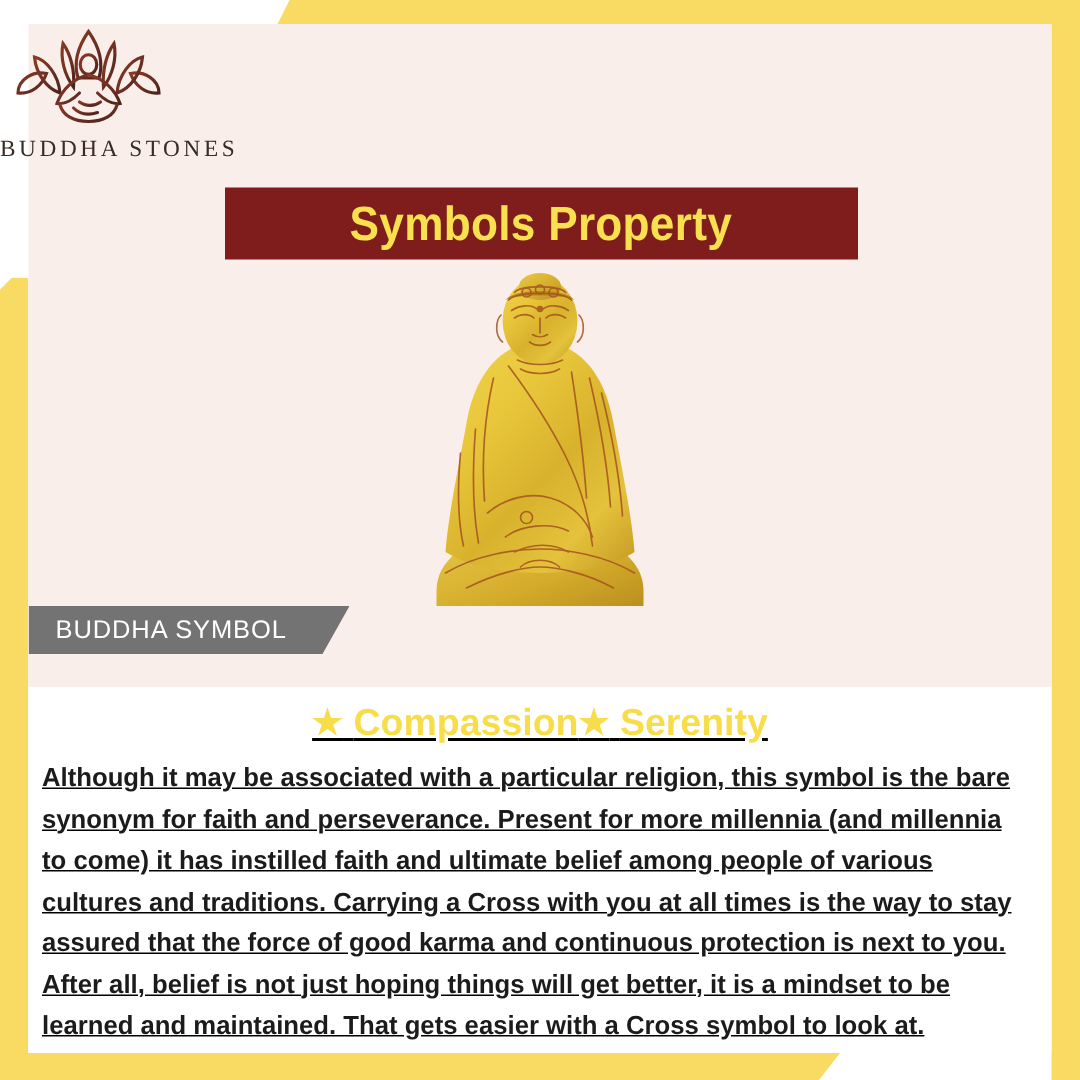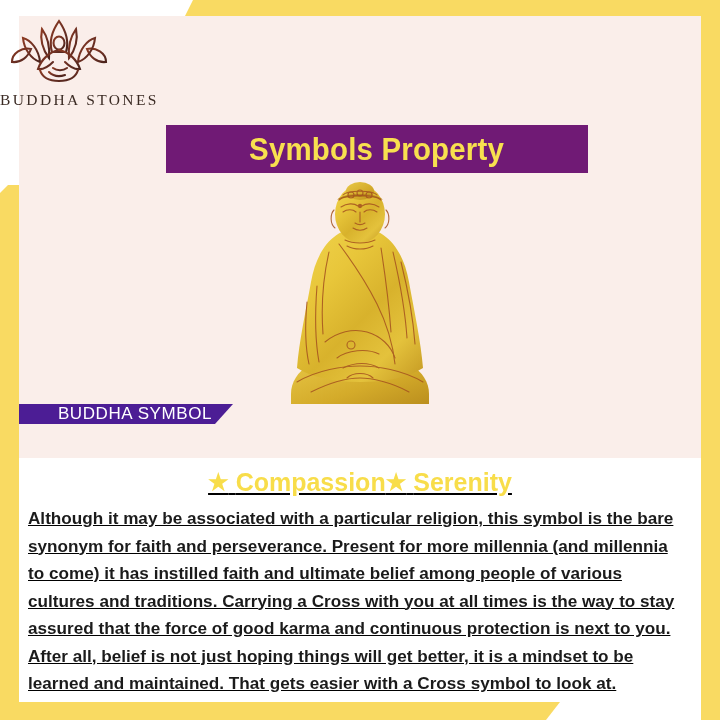--- a/index.html
+++ b/index.html
@@ -61,22 +61,22 @@
     letter-spacing:2.4px;
     color:#3b2b24;
     font-weight:400;
   }
 
   
   .title-banner {
     position:absolute;
     left:150px; top:125px;
     width:422px; height:48px;
-    background:#701a75;
-    display:flex; align-items:center; justify-content:center;margin-left:16px;
+    background:#7f1d1d;
+    display:flex; align-items:center; justify-content:center;
   }
   .title-text {
     font-family:"Liberation Sans Narrow","Liberation Sans", sans-serif;
     font-weight:bold;
     font-size:32px;
     color:#f8e04f;
     letter-spacing:0.2px;
     transform:scaleX(0.92);
     transform-origin:center;
     white-space:nowrap;
@@ -87,24 +87,24 @@
     position:absolute;
     left:281px; top:182px;
     width:158px; height:230px;
   }
   .buddha-wrap svg { width:100%; height:100%; display:block; }
 
   
   .ribbon {
     position:absolute;
     left:19px; top:404px;
-    width:214px; height:20px;
-    background:#4c1d95;
+    width:214px; height:32px;
+    background:#737373;
     clip-path: polygon(0 0, 100% 0, calc(100% - 18px) 100%, 0 100%);
-    display:flex; align-items:center;justify-content:center;
+    display:flex; align-items:center;
   }
   .ribbon-label {
     color:#ffffff;
     font-size:17px;
     letter-spacing:0.6px;
     padding-left:18px;
     font-weight:400;
     white-space:nowrap;
   }
 

